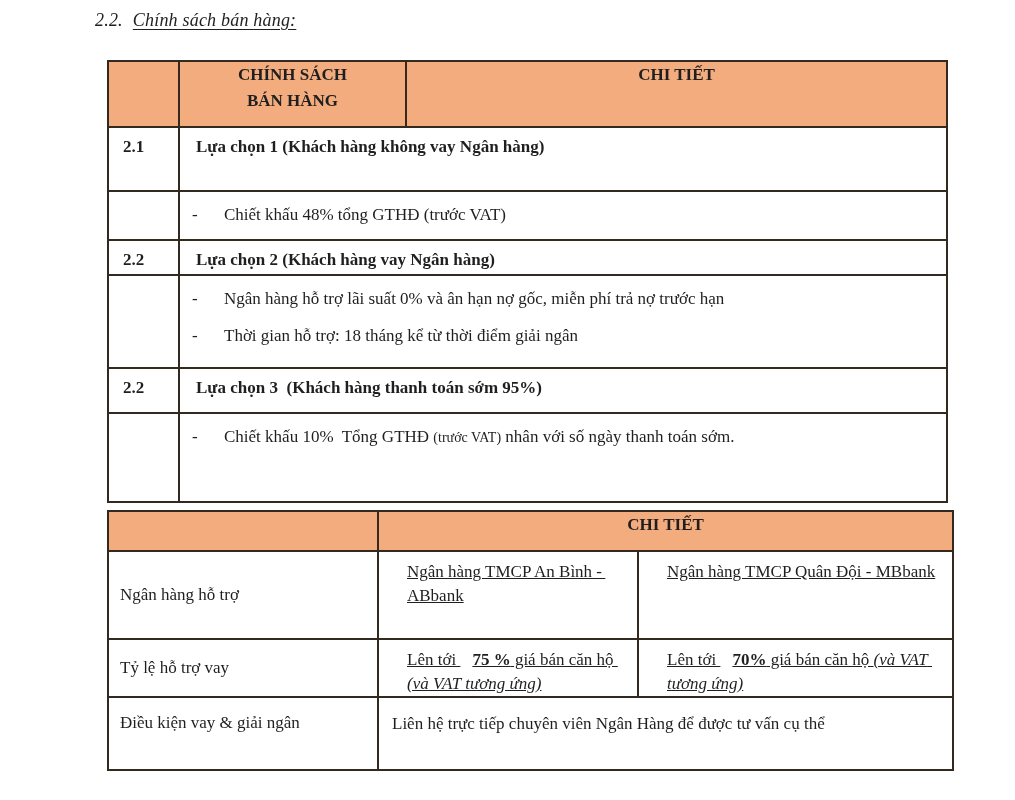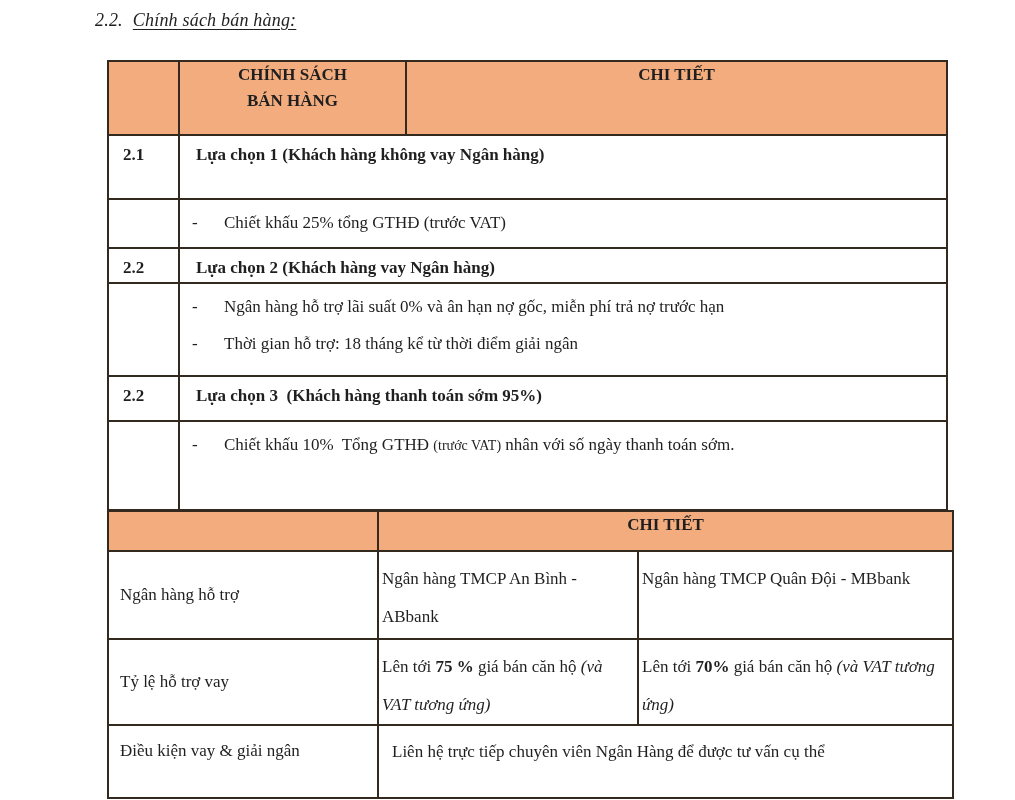--- a/index.html
+++ b/index.html
@@ -48,60 +48,60 @@
   td.hdr-mid{position:relative;z-index:2;}
   td.hdr-mid .notch{
     position:absolute;left:-2px;right:-2px;bottom:-8px;height:10px;
     background:#F2AC7E;border:2px solid #33291f;border-top:none;z-index:3;
   }
 
   
   #bank-table{left:107px;top:510px;width:845px;}
   #bank-table td.label-mid{vertical-align:middle;padding:0 6px 0 11px;}
   #bank-table td.label-top{vertical-align:top;padding:12px 6px 5px 11px;}
-  #bank-table td.cell{padding:8px 10px 0 3px;line-height:38px;}
+  #bank-table td.cell{padding:8px 10px 0 28px;line-height:24px;text-decoration:underline;}
   #bank-table td.cell-top{padding:12px 10px 0 13px;line-height:28px;}
-  .pct{font-weight:bold;}
+  .pct{font-weight:bold;margin-left:12px;}
   .note-italic{font-style:italic;}
 </style>
 </head>
 <body>
 
 <div class="doc-title">
   <span class="num">2.2.</span><span class="txt">Chính sách bán hàng:</span>
 </div>
 
 <table class="doc" id="policy-table">
   <colgroup>
       <col style="width:71px">
       <col style="width:227px">
       <col style="width:541px">
     </colgroup>
   <tbody>
-      <tr style="height:74px">
+      <tr style="height:66px">
     <td class="fill"></td>
     <td class="fill hdr hdr-mid">
       <span class="preline">CHÍNH SÁCH
 BÁN HÀNG</span>
       <div class="notch"></div>
     </td>
     <td class="fill hdr">
       <span>CHI TIẾT</span>
     </td>
   </tr>
   <tr style="height:64px">
     <td class="num">2.1</td>
     <td class="rowtitle pre" colspan="2">Lựa chọn 1 (Khách hàng không vay Ngân hàng)</td>
   </tr>
   <tr style="height:49px">
     <td></td>
     <td class="detail" colspan="2">
       <div class="bullet">
         <span class="dash">-</span>
-        <span class="btext pre">Chiết khấu 25% tổng GTHĐ (trước VAT)</span>
+        <span class="btext pre">Chiết khấu 48% tổng GTHĐ (trước VAT)</span>
       </div>
     </td>
   </tr>
   <tr style="height:35px">
     <td class="num">2.2</td>
     <td class="rowtitle pre" colspan="2">Lựa chọn 2 (Khách hàng vay Ngân hàng)</td>
   </tr>
   <tr style="height:93px">
     <td></td>
     <td class="detail" colspan="2">

